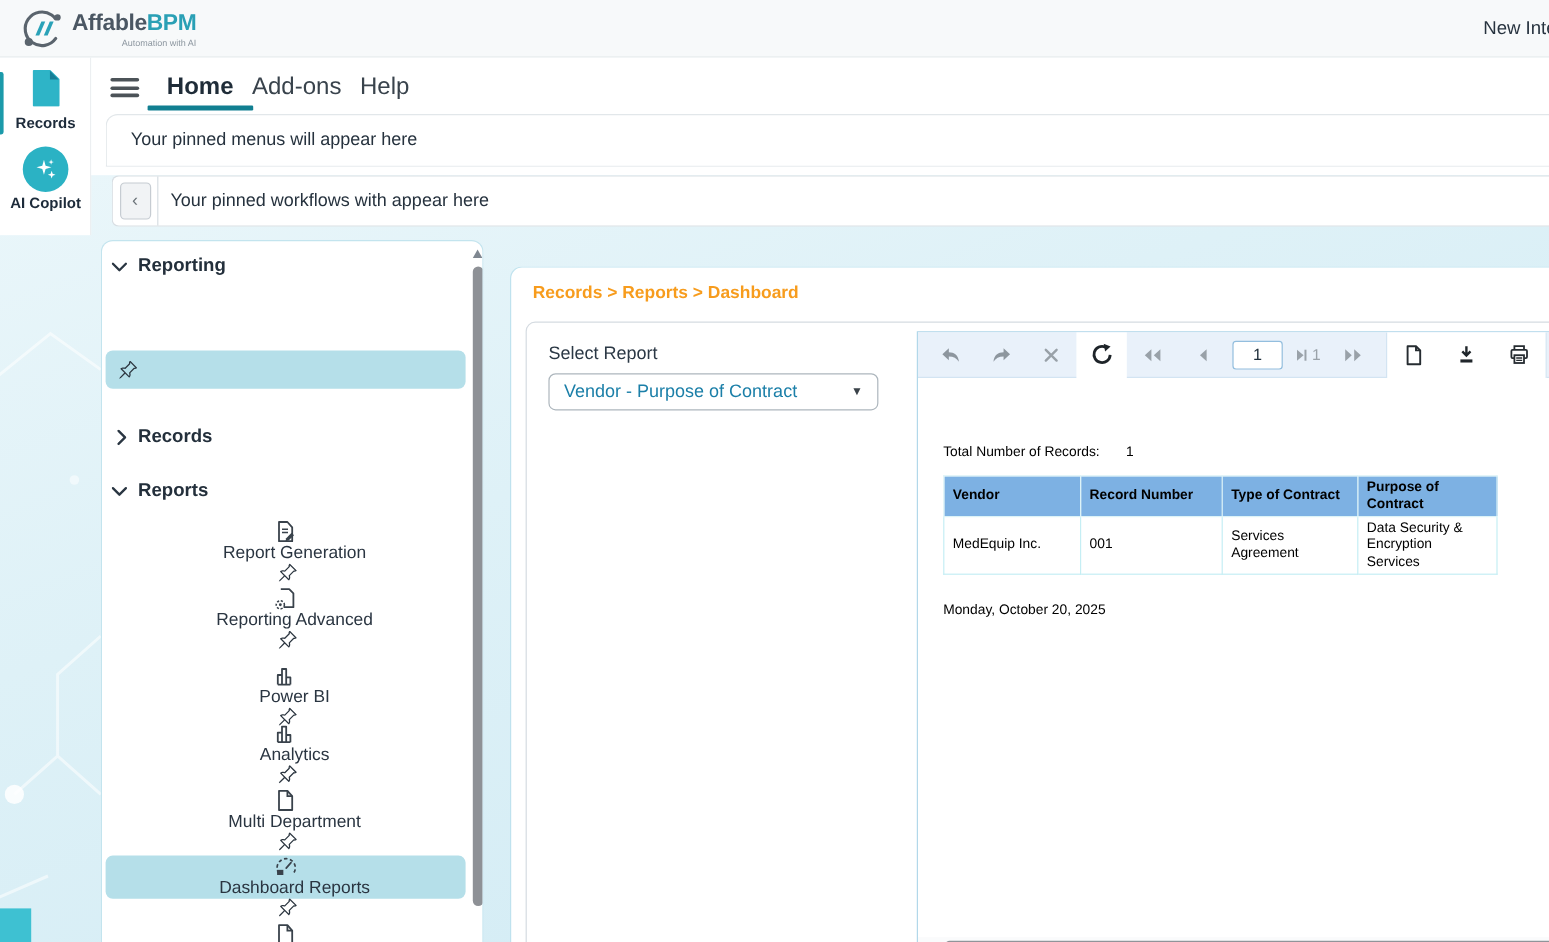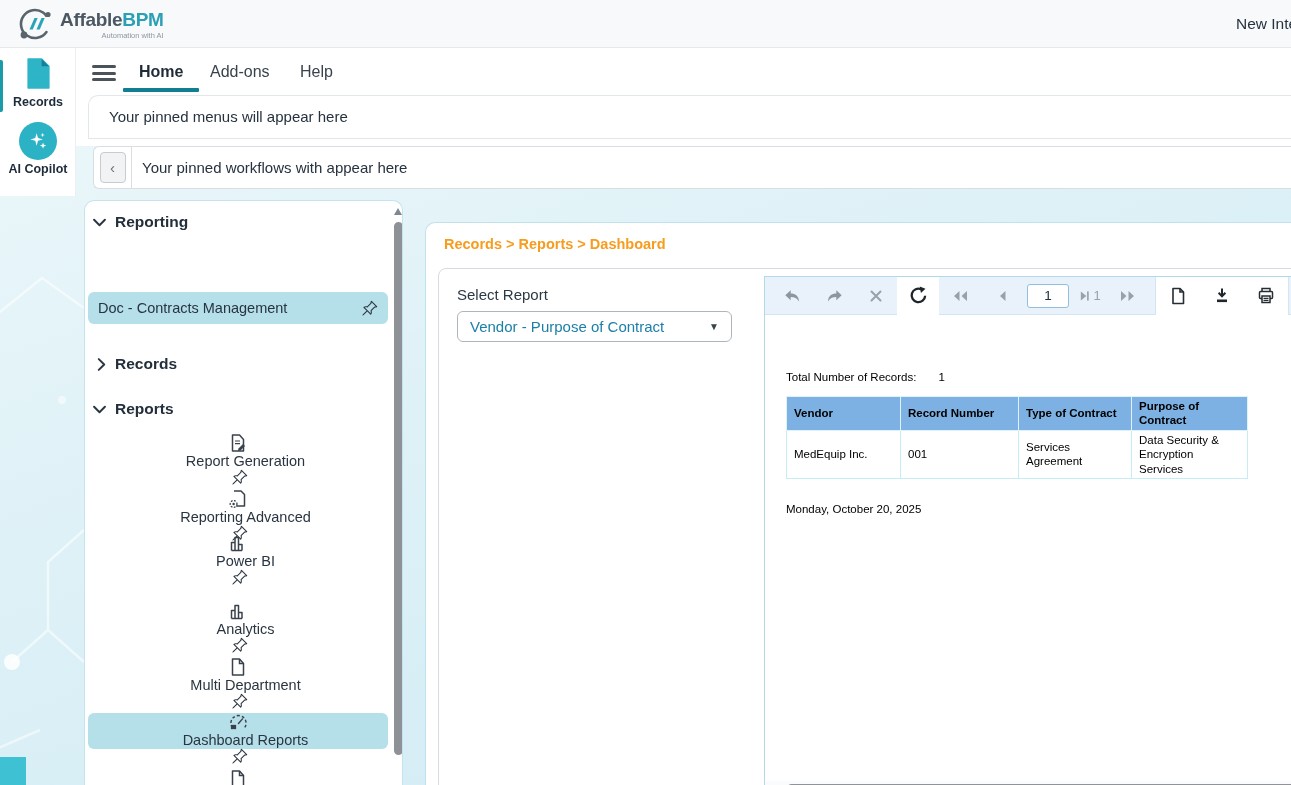--- a/index.html
+++ b/index.html
@@ -30,21 +30,21 @@
   .rail-item-records { top:10px; }
   .rail-item-copilot { top:74px; }
   .rail-active-bar { position:absolute; left:0; top:2px; width:3px; height:52px; background:#1b9aaa; border-radius:0 2px 2px 0; }
   .rail-label { font-size:12.5px; font-weight:bold; color:#1d2b3a; margin-top:2px; }
   .copilot-circle { width:38px; height:38px; margin:0 auto; border-radius:50%; background:#2bb2c4; display:flex; align-items:center; justify-content:center; }
 
   
   .menubar { position:absolute; left:76px; top:48px; width:1215px; height:98px; background:#fff; }
   .hamburger { position:absolute; left:16px; top:17px; width:24px; height:16px; display:flex; flex-direction:column; justify-content:space-between; cursor:pointer; }
   .hamburger span { display:block; height:3px; background:#4c5358; border-radius:2px; }
-  .tab { position:absolute; top:13px; height:22px; line-height:22px; font-size:16px; color:#39434c; cursor:pointer; }
+  .tab { position:absolute; top:13px; height:22px; line-height:22px; font-size:20px; color:#39434c; cursor:pointer; }
   .tab-home { left:63px; font-weight:bold; color:#1f2c38; }
   .tab-addons { left:134px; }
   .tab-help { left:224px; }
   .tab.active::after { content:""; position:absolute; left:-16px; right:-16px; bottom:-9px; height:4px; background:#117f91; border-radius:1px; }
   .pinned-menus { position:absolute; left:12px; top:47px; right:0; height:44px; background:#fff; border:1px solid #e2e7ea; border-right:none; border-radius:10px 0 0 0; line-height:42px; padding-left:20px; font-size:15px; color:#26323e; }
 
   
   .pinned-workflows { position:absolute; left:93px; top:146px; width:1198px; height:43px; background:#fff; border:1px solid #d8dee3; border-right:none; border-radius:6px 0 0 6px; display:flex; align-items:center; }
   .collapse-wrap { width:38px; height:100%; display:flex; align-items:center; justify-content:center; border-right:1px solid #d8dee3; }
   .collapse-btn { width:26px; height:31px; background:#f1f3f5; border:1px solid #c6ccd2; border-radius:4px; color:#6a7278; font-size:15px; cursor:pointer; line-height:1; }
@@ -175,21 +175,20 @@
 <aside class="sidebar">
   <div class="sec-header sec-workflows">
     <svg width="13" height="9" viewBox="0 0 12 8">
         <path d="M1 1.5 L6 6.5 L11 1.5" fill="none" stroke="#2a3642" stroke-width="1.8" stroke-linecap="round" stroke-linejoin="round"></path>
       </svg>
     <span>Reporting</span>
   </div>
 
 
   <div class="wf-item">
-    <span class="wf-label">Doc - Contracts Management</span>
     <span class="pin">
       <svg width="17" height="17" viewBox="0 0 16 16">
           <path fill="currentColor" d="M9.828.722a.5.5 0 0 1 .354.146l4.95 4.95a.5.5 0 0 1 0 .707c-.48.48-1.072.588-1.503.588-.177 0-.335-.018-.46-.039l-3.134 3.134a5.927 5.927 0 0 1 .16 1.013c.046.702-.032 1.687-.72 2.375a.5.5 0 0 1-.707 0l-2.829-2.828-3.182 3.182c-.195.195-1.219.902-1.414.707-.195-.195.512-1.22.707-1.414l3.182-3.182-2.828-2.829a.5.5 0 0 1 0-.707c.688-.688 1.673-.767 2.375-.72a5.922 5.922 0 0 1 1.013.16l3.134-3.133a2.772 2.772 0 0 1-.04-.461c0-.43.108-1.022.589-1.503a.5.5 0 0 1 .353-.146zm.122 2.112v-.002zm0-.002v.002a.5.5 0 0 1-.122.51L6.293 6.878a.5.5 0 0 1-.511.12H5.78l-.014-.004a4.507 4.507 0 0 0-.288-.076 4.922 4.922 0 0 0-.765-.116c-.422-.028-.836.008-1.175.15l5.51 5.509c.141-.34.177-.753.149-1.175a4.924 4.924 0 0 0-.192-1.054l-.004-.013v-.001a.5.5 0 0 1 .12-.512l3.536-3.535a.5.5 0 0 1 .532-.115l.096.022c.087.017.208.034.344.034.114 0 .23-.011.343-.04L9.927 2.028c-.029.113-.04.23-.04.343a1.779 1.779 0 0 0 .062.46z"></path>
         </svg>
     </span>
   </div>
 
   <div class="sec-header sec-records">
     <svg width="9" height="13" viewBox="0 0 8 12">
         <path d="M1.5 1 L6.5 6 L1.5 11" fill="none" stroke="#2a3642" stroke-width="1.8" stroke-linecap="round" stroke-linejoin="round"></path>
@@ -229,21 +228,21 @@
         </svg>
     </span>
     <span class="sr-label">Reporting Advanced</span>
     <span class="pin">
         <svg width="17" height="17" viewBox="0 0 16 16">
           <path fill="currentColor" d="M9.828.722a.5.5 0 0 1 .354.146l4.95 4.95a.5.5 0 0 1 0 .707c-.48.48-1.072.588-1.503.588-.177 0-.335-.018-.46-.039l-3.134 3.134a5.927 5.927 0 0 1 .16 1.013c.046.702-.032 1.687-.72 2.375a.5.5 0 0 1-.707 0l-2.829-2.828-3.182 3.182c-.195.195-1.219.902-1.414.707-.195-.195.512-1.22.707-1.414l3.182-3.182-2.828-2.829a.5.5 0 0 1 0-.707c.688-.688 1.673-.767 2.375-.72a5.922 5.922 0 0 1 1.013.16l3.134-3.133a2.772 2.772 0 0 1-.04-.461c0-.43.108-1.022.589-1.503a.5.5 0 0 1 .353-.146zm.122 2.112v-.002zm0-.002v.002a.5.5 0 0 1-.122.51L6.293 6.878a.5.5 0 0 1-.511.12H5.78l-.014-.004a4.507 4.507 0 0 0-.288-.076 4.922 4.922 0 0 0-.765-.116c-.422-.028-.836.008-1.175.15l5.51 5.509c.141-.34.177-.753.149-1.175a4.924 4.924 0 0 0-.192-1.054l-.004-.013v-.001a.5.5 0 0 1 .12-.512l3.536-3.535a.5.5 0 0 1 .532-.115l.096.022c.087.017.208.034.344.034.114 0 .23-.011.343-.04L9.927 2.028c-.029.113-.04.23-.04.343a1.779 1.779 0 0 0 .062.46z"></path>
         </svg>
       </span>
   </div>
 
-  <div class="sr-item" style="top:332px">
+  <div class="sr-item" style="top:352px">
     <span class="sr-icon">
       <svg width="18" height="20" viewBox="0 0 18 20">
           <path d="M2.5 17.5 V9.5 H6 V17.5 M6 17.5 V4.5 H9.5 V17.5 M9.5 17.5 V11.5 H13 V17.5 M2.5 17.5 H13" fill="none" stroke="#39424b" stroke-width="1.5" stroke-linejoin="round"></path>
         </svg>
     </span>
     <span class="sr-label">Power BI</span>
     <span class="pin">
         <svg width="17" height="17" viewBox="0 0 16 16">
           <path fill="currentColor" d="M9.828.722a.5.5 0 0 1 .354.146l4.95 4.95a.5.5 0 0 1 0 .707c-.48.48-1.072.588-1.503.588-.177 0-.335-.018-.46-.039l-3.134 3.134a5.927 5.927 0 0 1 .16 1.013c.046.702-.032 1.687-.72 2.375a.5.5 0 0 1-.707 0l-2.829-2.828-3.182 3.182c-.195.195-1.219.902-1.414.707-.195-.195.512-1.22.707-1.414l3.182-3.182-2.828-2.829a.5.5 0 0 1 0-.707c.688-.688 1.673-.767 2.375-.72a5.922 5.922 0 0 1 1.013.16l3.134-3.133a2.772 2.772 0 0 1-.04-.461c0-.43.108-1.022.589-1.503a.5.5 0 0 1 .353-.146zm.122 2.112v-.002zm0-.002v.002a.5.5 0 0 1-.122.51L6.293 6.878a.5.5 0 0 1-.511.12H5.78l-.014-.004a4.507 4.507 0 0 0-.288-.076 4.922 4.922 0 0 0-.765-.116c-.422-.028-.836.008-1.175.15l5.51 5.509c.141-.34.177-.753.149-1.175a4.924 4.924 0 0 0-.192-1.054l-.004-.013v-.001a.5.5 0 0 1 .12-.512l3.536-3.535a.5.5 0 0 1 .532-.115l.096.022c.087.017.208.034.344.034.114 0 .23-.011.343-.04L9.927 2.028c-.029.113-.04.23-.04.343a1.779 1.779 0 0 0 .062.46z"></path>
         </svg>

